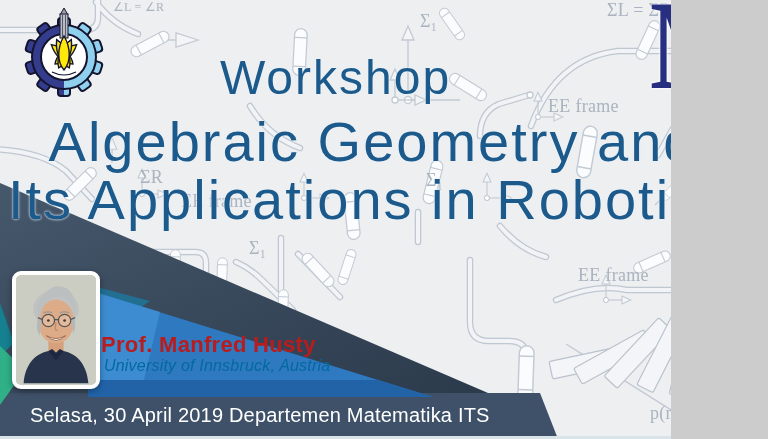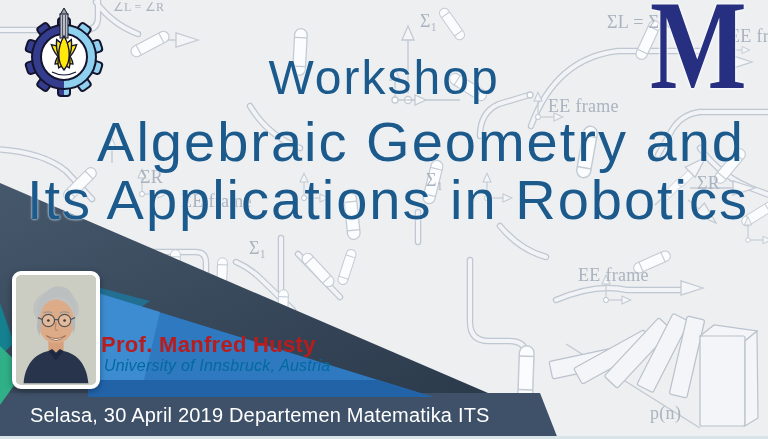--- a/index.html
+++ b/index.html
@@ -1,17 +1,17 @@
 <!DOCTYPE html>
 <html><head>
 <meta charset="utf-8">
 <style>
   html,body{margin:0;padding:0;background:#ccc;}
   .poster{
-    position:relative;width:768px;height:439px;overflow:hidden;
+    position:relative;width:671px;height:439px;overflow:hidden;
     background:#edeff1;
     font-family:"Liberation Sans",sans-serif;
   }
   .poster *{box-sizing:border-box;}
   svg{display:block;}
   .bg-art{position:absolute;left:0;top:0;z-index:0;}
   .bg-labels{position:absolute;left:0;top:0;width:100%;height:100%;z-index:1;}
   .bg-label{
     position:absolute;font-family:"Liberation Serif",serif;
     font-size:18px;color:#aab3bf;letter-spacing:.3px;white-space:nowrap;
@@ -192,21 +192,21 @@
       <rect class="slab" x="-9" y="-40" width="18" height="80" rx="2" transform="translate(687,357) rotate(13)"></rect>
       <path class="slab" d="M700,336 L714,325 L757,331 L745,341 Z"></path>
       <rect class="slab" x="700" y="336" width="45" height="90" rx="2"></rect>
       <path class="slab" d="M745,341 L757,331 L758,418 L745,426 Z"></path>
     </g>
   </svg>
 
   <div class="bg-labels">
     <span class="bg-label" style="left:113px;top:0px;font-size:12px">∠L = ∠R</span>
     <span class="bg-label" style="left:420px;top:11px">Σ₁</span>
-    <span class="bg-label" style="left:607px;top:12px">ΣL = ΣR</span>
+    <span class="bg-label" style="left:607px;top:0">ΣL = ΣR</span>
     <span class="bg-label" style="left:729px;top:26px">EE frame</span>
     <span class="bg-label" style="left:548px;top:96px">EE frame</span>
     <span class="bg-label" style="left:140px;top:167px">ΣR</span>
     <span class="bg-label" style="left:426px;top:170px">Σ₁</span>
     <span class="bg-label" style="left:697px;top:173px">ΣR</span>
     <span class="bg-label" style="left:181px;top:191px">EE frame</span>
     <span class="bg-label" style="left:249px;top:238px">Σ₁</span>
     <span class="bg-label" style="left:578px;top:265px">EE frame</span>
     <span class="bg-label" style="left:650px;top:403px">p(n)</span>
   </div>

